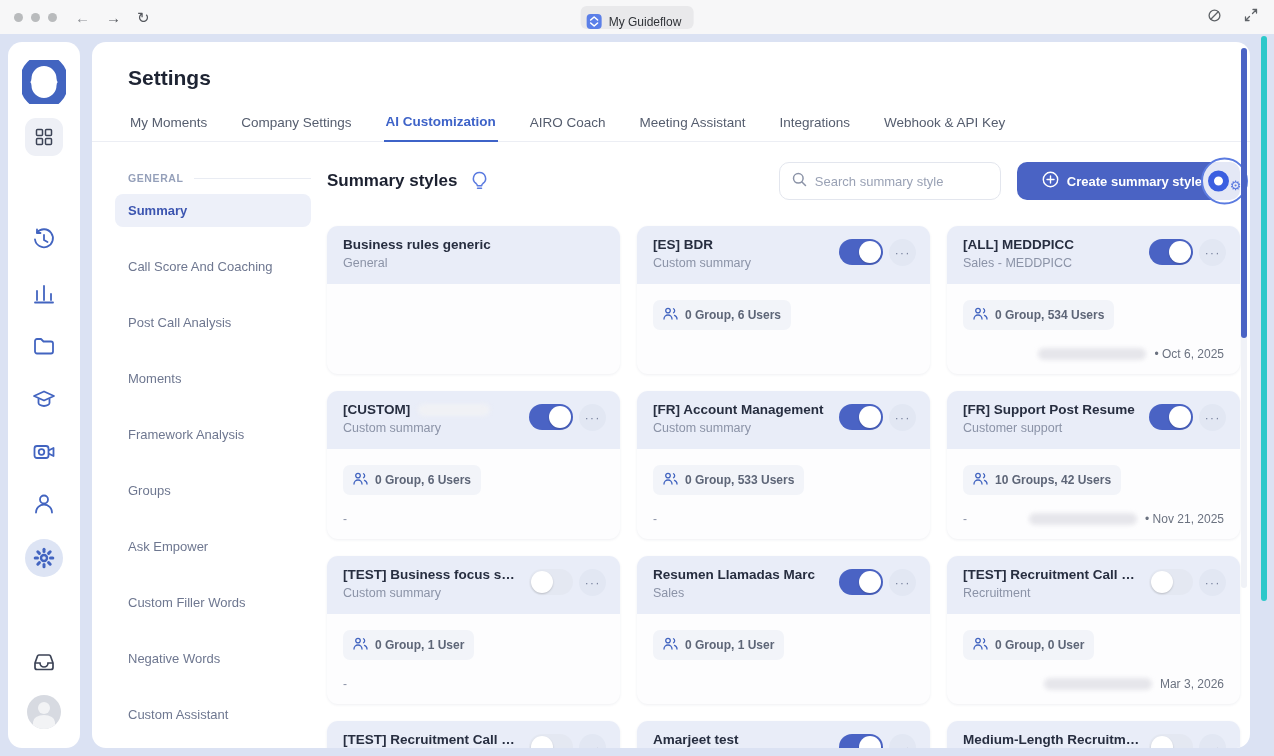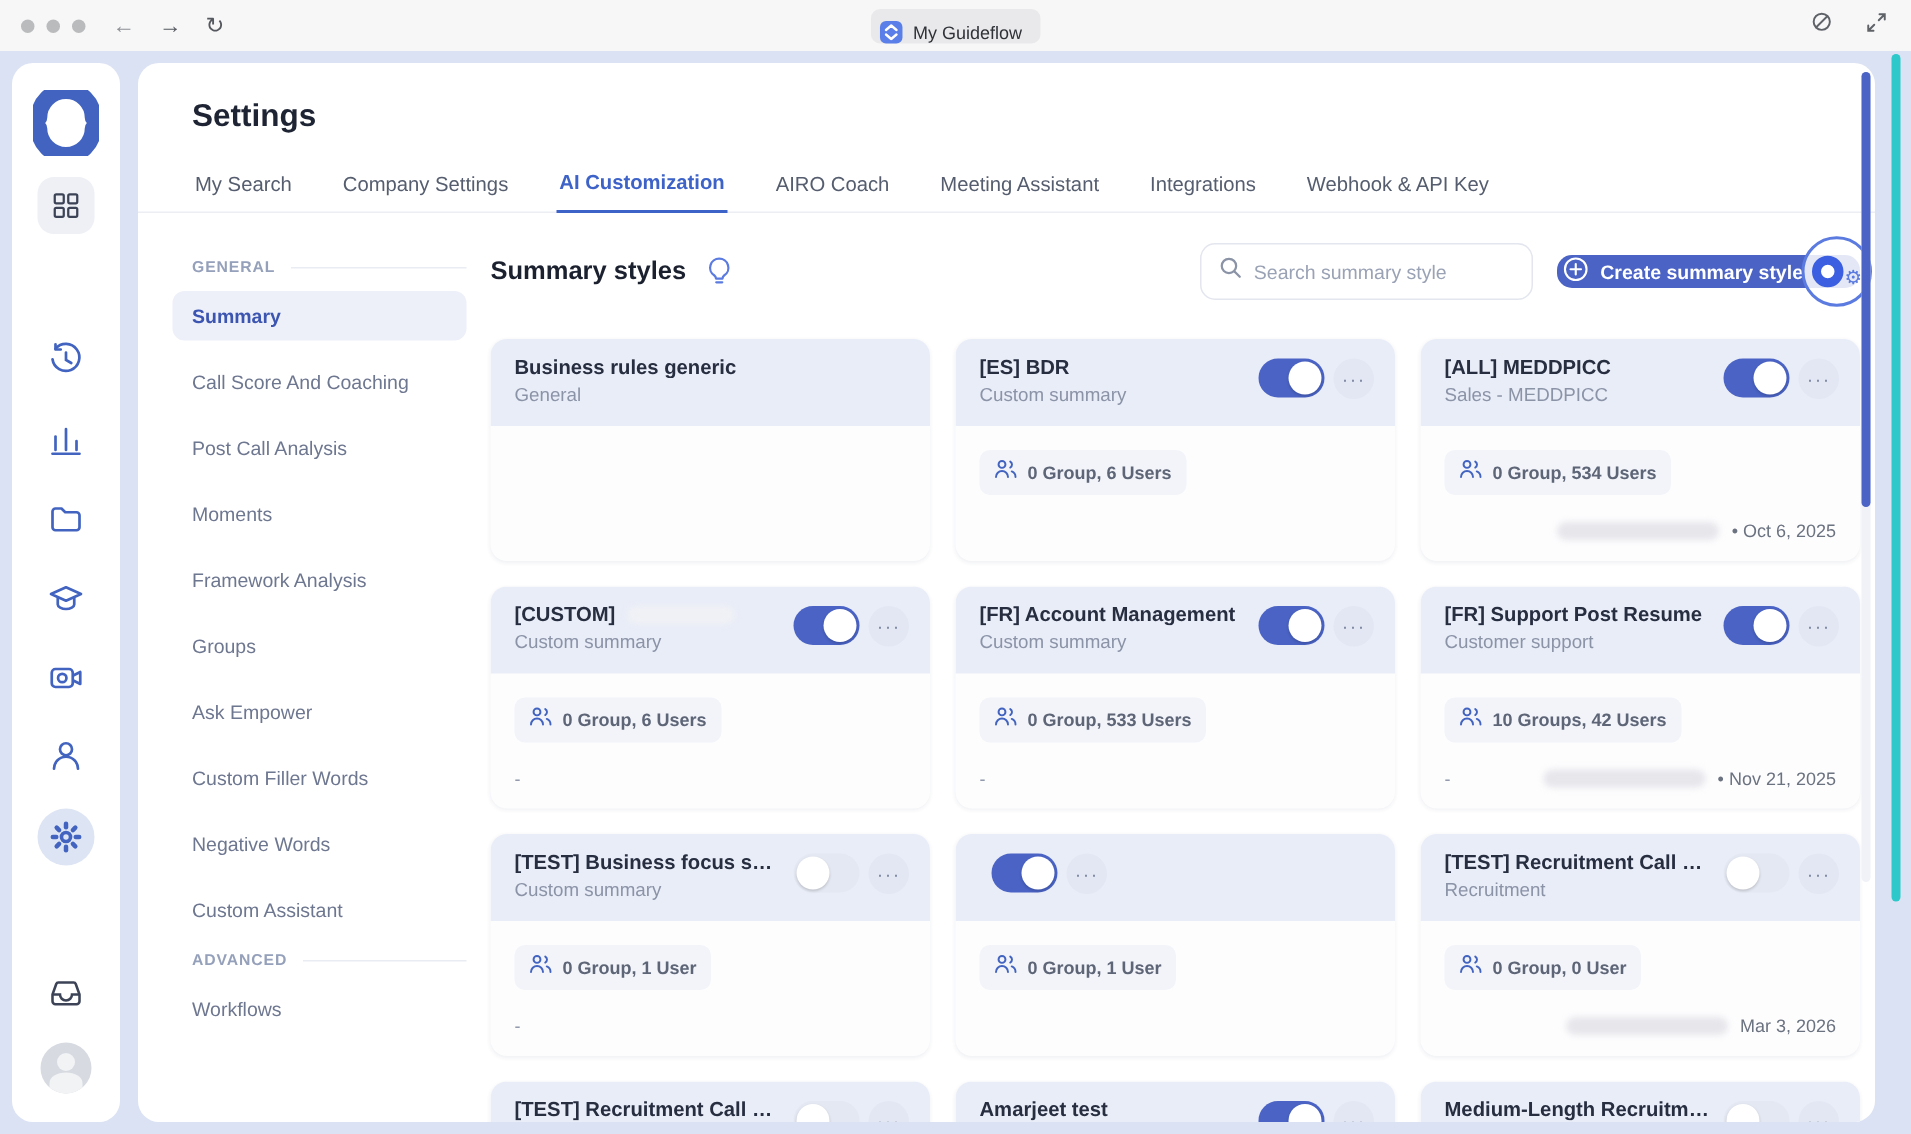--- a/index.html
+++ b/index.html
@@ -39,35 +39,35 @@
   .tab { border:none; background:none; font-size:13.5px; color:#555d6e; padding:6px 2px 11px; cursor:pointer; font-family:inherit; }
   .tab.active { color:#3e63c8; font-weight:bold; border-bottom:2.5px solid #3e63c8; margin-bottom:-1px; }
 
   .panel-body { display:flex; height:calc(100% - 104px); }
 
   
   .subnav { width:235px; flex:none; padding:26px 16px 0 36px; }
   .subnav-label { display:flex; align-items:center; gap:10px; font-size:10.5px; letter-spacing:0.6px;
     color:#95a0ba; font-weight:bold; margin:4px 0 10px; }
   .subnav-label .rule { flex:1; height:1px; background:#e9ecf3; }
-  .subnav-item { font-size:13px; color:#6e7790; padding:9px 13px; border-radius:8px; margin:0 0 11px -13px;
+  .subnav-item { font-size:13px; color:#6e7790; padding:9px 13px; border-radius:8px; margin:0 0 23px -13px;
     cursor:pointer; width:calc(100% + 13px); text-align:left; border:none; background:none; display:block; font-family:inherit; }
   .subnav-item.active { background:#edf0f9; color:#3c55b0; font-weight:bold; }
 
   
   .content { flex:1; padding:20px 10px 0 0; position:relative; }
   .content-header { display:flex; align-items:center; margin-bottom:26px; position:relative; }
   .content-title { font-size:17px; font-weight:bold; color:#1c2130; }
   .bulb { margin-left:14px; display:flex; }
   .search-box { margin-left:auto; width:222px; height:38px; border:1px solid #e3e6ee; border-radius:10px;
     background:#fff; display:flex; align-items:center; padding:0 12px; gap:8px; }
   .search-box input { border:none; outline:none; flex:1; font-size:13px; color:#3a4152; font-family:Liberation Sans, sans-serif; background:transparent; }
   .search-box input::placeholder { color:#9aa2b5; }
-  .create-btn { margin-left:16px; height:22px; border:none; border-radius:10px; background:#4a63c4; color:#fff;
-    font-size:13px; font-weight:bold; display:flex; align-items:center; gap:8px; padding:0 38px 0 4px; cursor:pointer; font-family:inherit; }
+  .create-btn { margin-left:16px; height:38px; border:none; border-radius:10px; background:#4a63c4; color:#fff;
+    font-size:13px; font-weight:bold; display:flex; align-items:center; gap:8px; padding:0 38px 0 25px; cursor:pointer; font-family:inherit; }
   .click-indicator { position:absolute; right:-8px; top:50%; transform:translateY(-50%); width:47px; height:47px;
     border:2px solid #5b7be0; border-radius:50%; background:rgba(255,255,255,0.85);
     display:flex; align-items:center; justify-content:center; gap:1px; }
   .cursor-dot { width:21px; height:21px; border-radius:50%; border:6px solid #3b5fe0; background:#fff; }
   .mini-gear { color:#5b7be0; font-size:13px; line-height:1; margin-top:8px; }
 
   
   .cards-grid { display:grid; grid-template-columns:repeat(3, 1fr); gap:17px; }
   .card { height:148px; border-radius:11px; background:#fdfdfe; box-shadow:0 1px 3px rgba(30,40,90,0.07); overflow:hidden; }
   .card-head { background:#e9edf8; padding:11px 14px 10px 16px; display:flex; align-items:flex-start; min-height:58px; }
@@ -219,21 +219,21 @@
           <path d="M3 13 h5 a3.5 3.5 0 0 0 8 0 h5" fill="none" stroke="#3c4356" stroke-width="1.7"></path>
         </svg>
     </span>
     <span class="rail-item avatar" style="top:653px"></span>
   </aside>
 
   <main class="panel">
     <h1 class="page-title">Settings</h1>
 
     <nav class="tabs" id="tabs">
-        <button class="tab">My Search</button>
+        <button class="tab">My Moments</button>
         <button class="tab">Company Settings</button>
         <button class="tab active">AI Customization</button>
         <button class="tab">AIRO Coach</button>
         <button class="tab">Meeting Assistant</button>
         <button class="tab">Integrations</button>
         <button class="tab">Webhook &amp; API Key</button>
       </nav>
 
     <div class="panel-body">
       <nav class="subnav" id="subnav">
@@ -527,20 +527,27 @@
         <span class="footer-right">
 
           <span class="date"></span>
         </span>
       </div>
     </div>
   </div>
 
   <div class="card">
     <div class="card-head">
+      <div class="card-titles">
+        <div class="card-title-row">
+          <span class="card-title">Resumen Llamadas Marc</span>
+
+        </div>
+        <div class="card-subtitle">Sales</div>
+      </div>
       <span class="toggle on">
                   <span class="knob"></span>
                 </span>
       <button class="dots">···</button>
     </div>
     <div class="card-body">
       <span class="badge">
         <span>
           <svg width="15" height="13" viewBox="0 0 15 13">
                       <circle cx="5" cy="3.6" r="2.3" fill="none" stroke="#4264c0" stroke-width="1.3"></circle>

